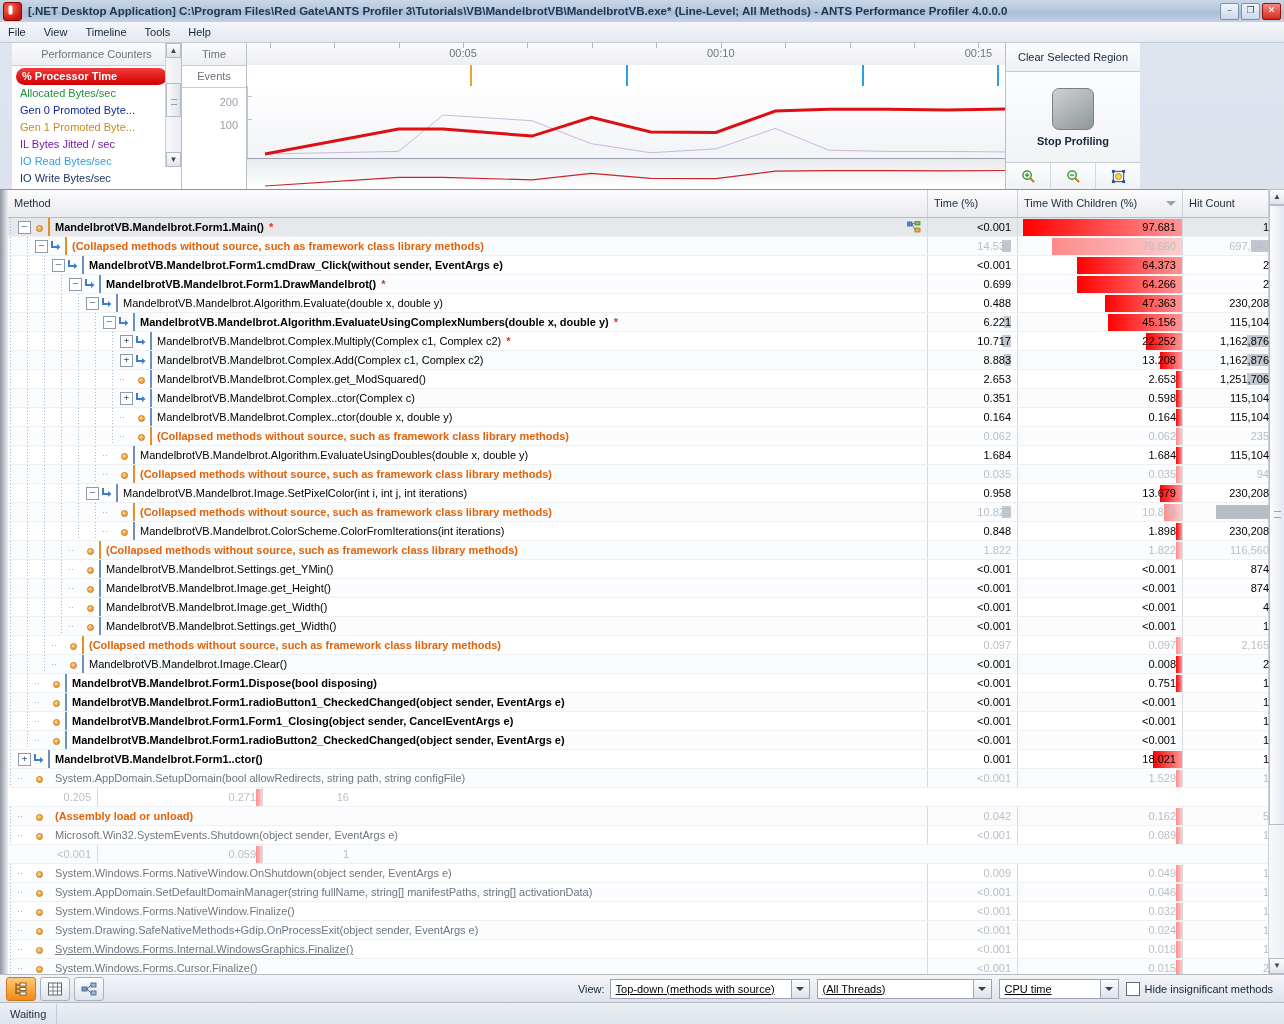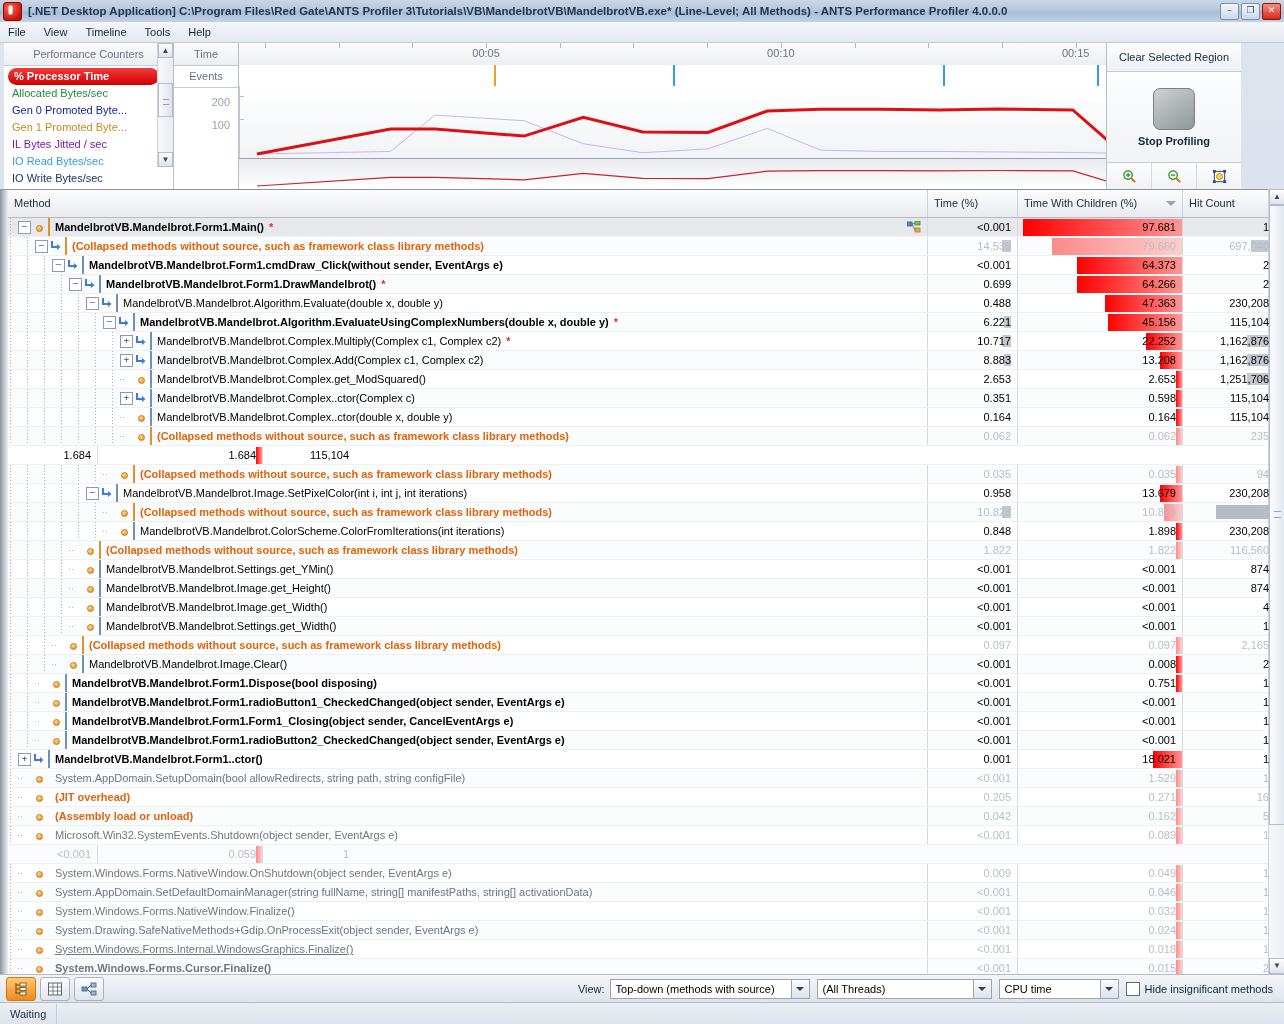--- a/index.html
+++ b/index.html
@@ -30,21 +30,21 @@
      text-align:center;color:#2b3b52;font-family:"DejaVu Sans",sans-serif;}
   .tb-btn.close{background:linear-gradient(#f78b80,#d6291a);color:#fff;border-color:#8d1209;font-weight:bold;}
 
   
   .menubar{position:absolute;left:0;top:22px;width:1284px;height:21px;
      background:linear-gradient(#f3f5f8,#e4e9f0);border-bottom:1px solid #c3cbd8;
      display:flex;align-items:center;padding-left:8px;box-sizing:border-box;}
   .menubar span{margin-right:18px;font-size:11px;color:#13243a;}
 
   
-  .timeline{position:absolute;left:4px;top:43px;width:1237px;height:146px;background:#fff;}
+  .timeline{position:absolute;left:12px;top:43px;width:1128px;height:146px;background:#fff;}
   .tl-counters{position:absolute;left:0;top:0;width:170px;height:146px;
      background:#fff;border-right:1px solid #b9bfc9;box-sizing:border-box;}
   .tl-counters-hdr{height:22px;line-height:22px;text-align:center;color:#6b7380;
      font-size:11px;background:linear-gradient(#fbfbfc,#eceef2);border-bottom:1px solid #c6ccd6;}
   .counter-list{position:relative;height:124px;overflow:hidden;padding-top:2px;box-sizing:border-box;}
   .counter{height:17px;line-height:17px;padding-left:8px;font-size:11px;white-space:nowrap;}
   .counter.sel{background:linear-gradient(#f23b3b,#d20000);color:#fff;font-weight:bold;
      border-radius:9px;margin:0 14px 0 4px;padding-left:6px;}
   .cscroll{position:absolute;right:0;top:0;width:15px;height:124px;
      background:linear-gradient(90deg,#f6f7f9,#e9ecf1);border-left:1px solid #ccd1da;}
@@ -159,21 +159,21 @@
   .bottombar{position:absolute;left:0;top:974px;width:1284px;height:28px;
      background:linear-gradient(#f3f5f8,#dfe4ec);border-top:1px solid #b5bbc5;
      display:flex;align-items:center;box-sizing:border-box;padding:0 6px;}
   .tbtn{width:28px;height:22px;border:1px solid #a9b1bd;border-radius:3px;margin-right:4px;
      background:linear-gradient(#fdfefe,#dfe4ec);display:flex;align-items:center;justify-content:center;}
   .tbtn.active{background:linear-gradient(#ffc877,#f08a1a);border-color:#cf7b14;}
   .spacer{flex:1;}
   .lbl{font-size:11px;color:#13243a;margin-right:5px;}
   .combo{height:20px;border:1px solid #9aa3b0;background:#fff;display:flex;align-items:center;
      font-size:11px;color:#000;margin-right:7px;box-sizing:border-box;}
-  .combo .ctext{padding:16px 5px;flex:1;white-space:nowrap;overflow:hidden;line-height:18px;}
+  .combo .ctext{padding:16px 5px;flex:1;white-space:nowrap;overflow:hidden;line-height:18px;text-decoration:underline;}
   .combo .carrow{width:17px;height:18px;border-left:1px solid #9aa3b0;
      background:linear-gradient(#fbfcfd,#dde3eb);display:flex;align-items:center;justify-content:center;}
   .caret{width:0;height:0;border-left:4px solid transparent;border-right:4px solid transparent;
      border-top:4px solid #33414f;}
   .chk{width:12px;height:12px;border:1px solid #5f6b7a;background:#fff;margin-right:5px;}
   .statusbar{position:absolute;left:0;top:1002px;width:1284px;height:22px;
      background:linear-gradient(#eceff4,#dde3ec);border-top:1px solid #b5bbc5;
      display:flex;align-items:center;box-sizing:border-box;}
   .status-cell{font-size:11px;color:#1b2a3d;padding:0 10px;line-height:20px;
      border-right:1px solid #c4cbd6;height:20px;}
@@ -589,20 +589,36 @@
             </div>
             <div class="ico bullet"></div>
             <div class="mbar orange"></div>
             <span class="mtext orange bold">(Collapsed methods without source, such as framework class library methods)</span>
           </div>
           <div class="c-num c-time dim"><span class="numtext">0.062</span></div>
           <div class="c-num c-twc dim"><div class="bar" style="width: 6px; background: linear-gradient(90deg, rgba(255, 0, 0, 0.45), rgba(255, 150, 150, 0.45));"></div><span class="numtext">0.062</span></div>
           <div class="c-num c-hits dim"><span class="numtext">235</span></div>
         </div>
         <div class="row">
+          <div class="c-method">
+            <div class="indent" style="width: 95px;">
+              <div class="vline" style="left: 2px;"></div>
+              <div class="vline" style="left: 19px;"></div>
+              <div class="vline" style="left: 36px;"></div>
+              <div class="vline" style="left: 53px;"></div>
+              <div class="vline" style="left: 70px;"></div>
+              <div class="vline" style="left: 87px;"></div>
+            </div>
+            <div class="twspace">
+              <div class="dotconn"></div>
+            </div>
+            <div class="ico bullet"></div>
+            <div class="mbar blue"></div>
+            <span class="mtext">MandelbrotVB.Mandelbrot.Algorithm.EvaluateUsingDoubles(double x, double y)</span>
+          </div>
           <div class="c-num c-time"><span class="numtext">1.684</span></div>
           <div class="c-num c-twc"><div class="bar" style="width: 6px; background: linear-gradient(90deg, rgb(255, 0, 0), rgb(255, 150, 150));"></div><span class="numtext">1.684</span></div>
           <div class="c-num c-hits"><span class="numtext">115,104</span></div>
         </div>
         <div class="row alt">
           <div class="c-method">
             <div class="indent" style="width: 95px;">
               <div class="vline" style="left: 2px;"></div>
               <div class="vline" style="left: 19px;"></div>
               <div class="vline" style="left: 36px;"></div>
@@ -914,31 +930,20 @@
             </div>
             <div class="ico bullet"></div>
             <div class="mbar " style="background: transparent;"></div>
             <span class="mtext" style="color: rgb(111, 118, 128);">System.AppDomain.SetupDomain(bool allowRedirects, string path, string configFile)</span>
           </div>
           <div class="c-num c-time dim"><span class="numtext">&lt;0.001</span></div>
           <div class="c-num c-twc dim"><div class="bar" style="width: 6px; background: linear-gradient(90deg, rgba(255, 0, 0, 0.45), rgba(255, 150, 150, 0.45));"></div><span class="numtext">1.529</span></div>
           <div class="c-num c-hits dim"><span class="numtext">1</span></div>
         </div>
         <div class="row">
-          <div class="c-method">
-            <div class="indent" style="width: 10px;">
-              <div class="vline" style="left: 2px;"></div>
-            </div>
-            <div class="twspace">
-              <div class="dotconn"></div>
-            </div>
-            <div class="ico bullet"></div>
-            <div class="mbar " style="background: transparent;"></div>
-            <span class="mtext orange bold">(JIT overhead)</span>
-          </div>
           <div class="c-num c-time dim"><span class="numtext">0.205</span></div>
           <div class="c-num c-twc dim"><div class="bar" style="width: 6px; background: linear-gradient(90deg, rgba(255, 0, 0, 0.45), rgba(255, 150, 150, 0.45));"></div><span class="numtext">0.271</span></div>
           <div class="c-num c-hits dim"><span class="numtext">16</span></div>
         </div>
         <div class="row alt">
           <div class="c-method">
             <div class="indent" style="width: 10px;">
               <div class="vline" style="left: 2px;"></div>
             </div>
             <div class="twspace">
@@ -1056,21 +1061,21 @@
         <div class="row alt">
           <div class="c-method">
             <div class="indent" style="width: 10px;">
               <div class="vline" style="left: 2px;"></div>
             </div>
             <div class="twspace">
               <div class="dotconn"></div>
             </div>
             <div class="ico bullet"></div>
             <div class="mbar " style="background: transparent;"></div>
-            <span class="mtext" style="color: rgb(111, 118, 128); font-weight: bold;">System.Windows.Forms.Cursor.Finalize()</span>
+            <span class="mtext" style="color: rgb(111, 118, 128);">System.Windows.Forms.Cursor.Finalize()</span>
           </div>
           <div class="c-num c-time dim"><span class="numtext">&lt;0.001</span></div>
           <div class="c-num c-twc dim"><div class="bar" style="width: 6px; background: linear-gradient(90deg, rgba(255, 0, 0, 0.45), rgba(255, 150, 150, 0.45));"></div><span class="numtext">0.015</span></div>
           <div class="c-num c-hits dim"><span class="numtext">2</span></div>
         </div>
       </div>
   </div>
 
   <div class="vscroll">
     <div class="vs-btn">▲</div>

